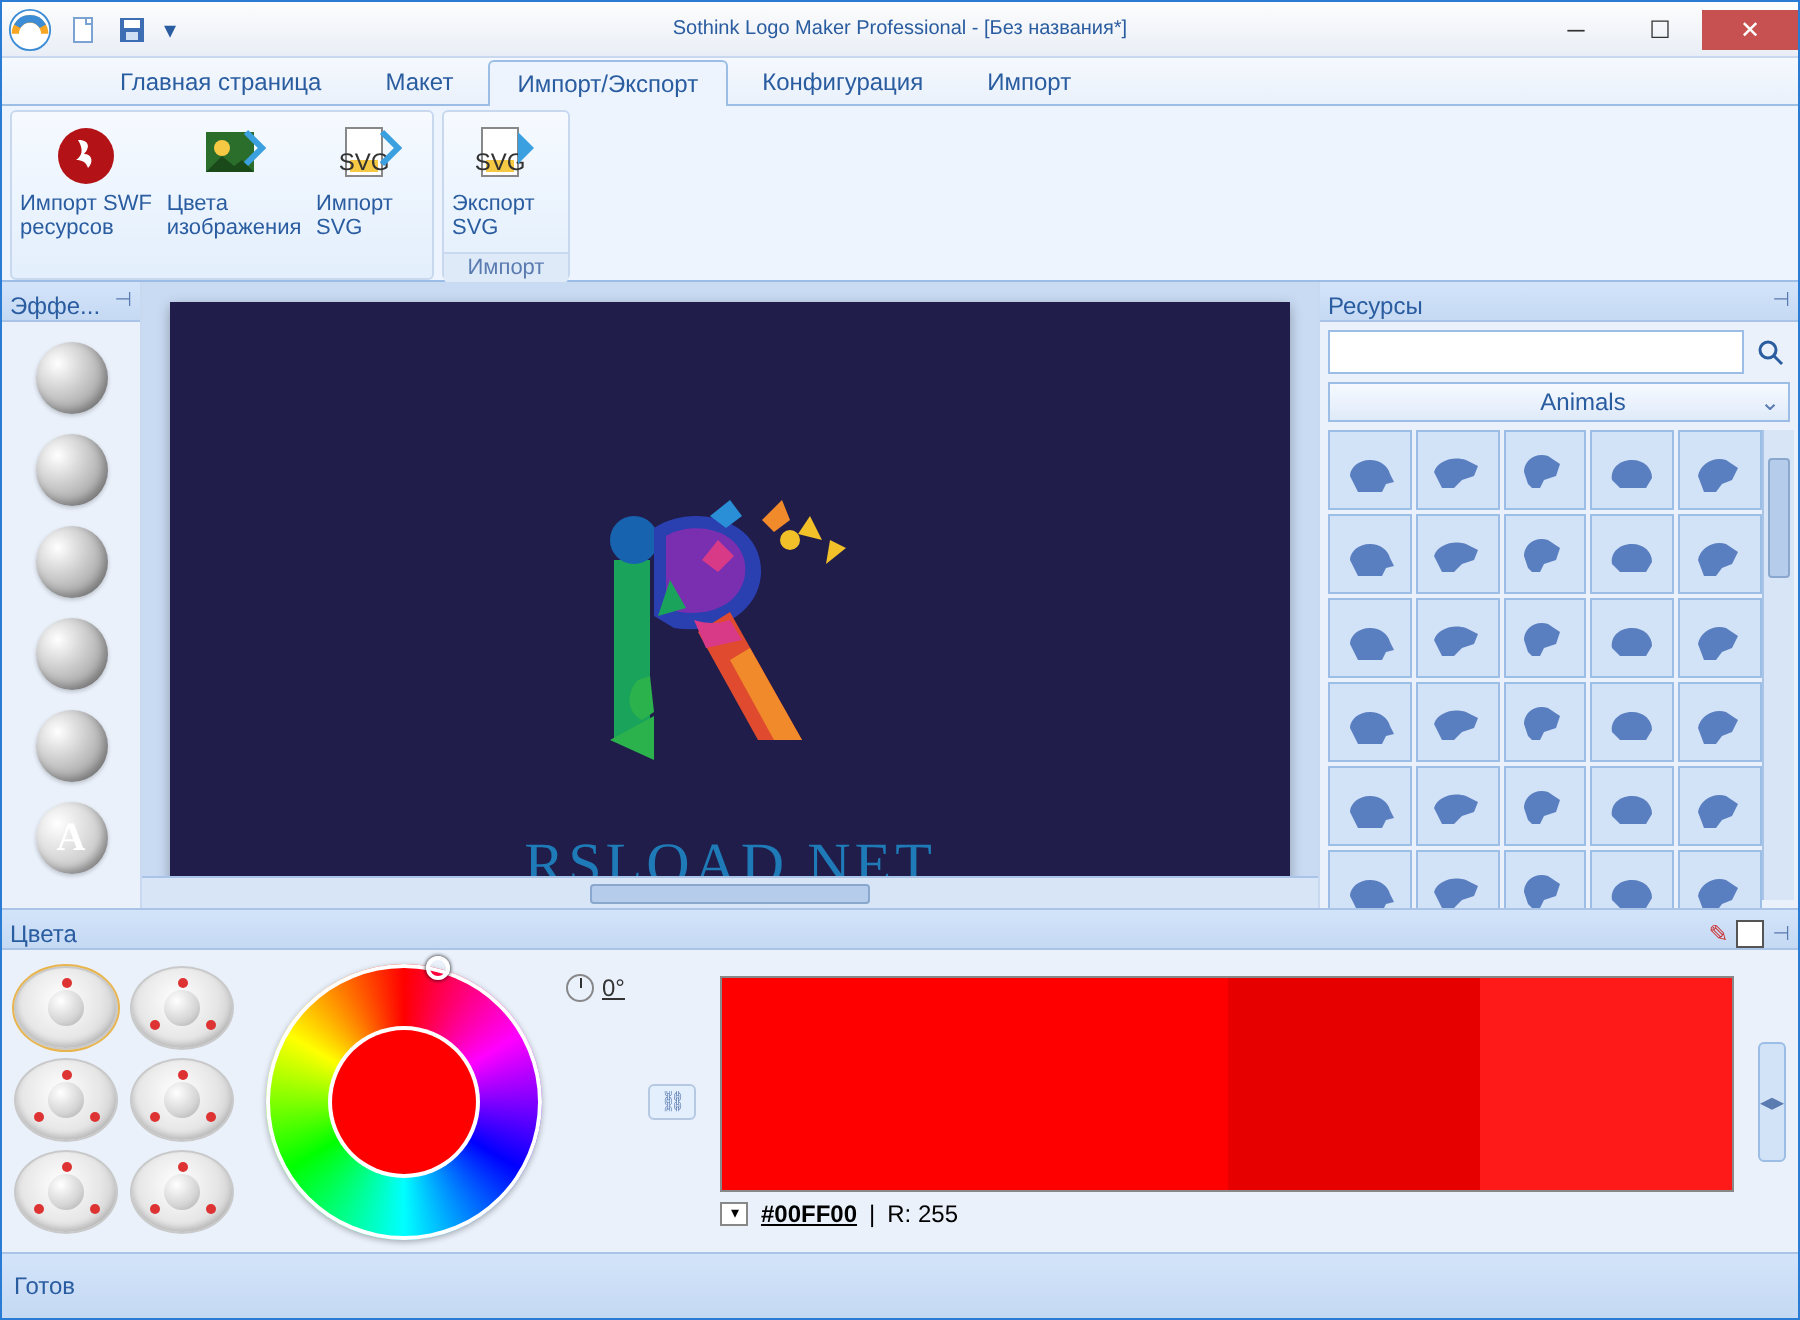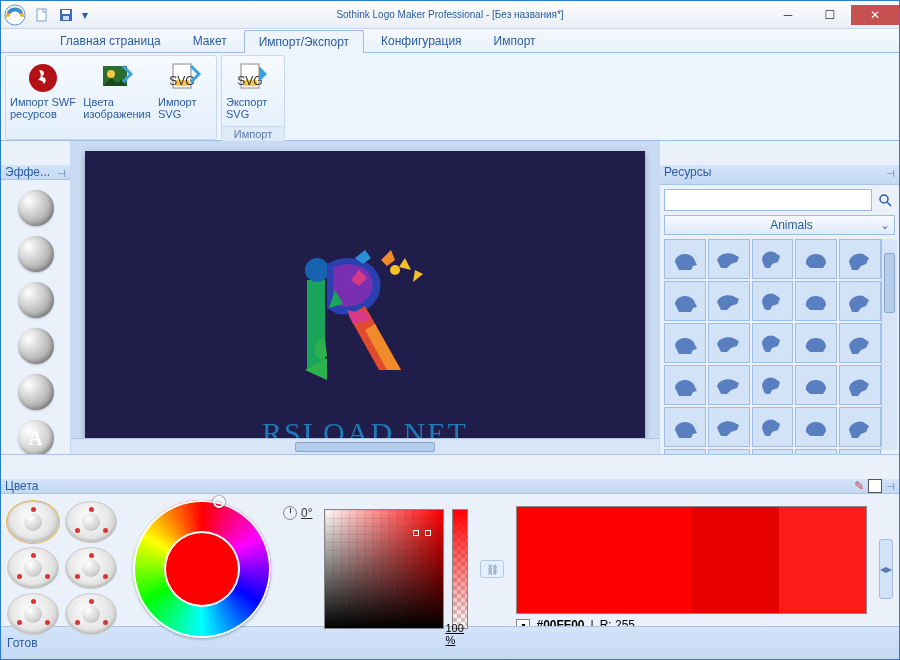--- a/index.html
+++ b/index.html
@@ -26,21 +26,21 @@
 .rgroup { border: 1px solid #c7d8ef; border-radius: 3px; background: linear-gradient(#f6faff,#e3effc); display: flex; flex-direction: column; }
 .rgroup .btns { display: flex; flex: 1; }
 .rbtn { width: 72px; display: flex; flex-direction: column; align-items: center; justify-content: flex-start; padding: 4px 2px; gap: 2px; cursor: default; border: 1px solid transparent; border-radius: 3px; margin: 1px; }
 .rbtn .ico { width: 32px; height: 32px; display: flex; align-items: center; justify-content: center; }
 .rbtn .lbl { text-align: left; color: #2a5ca0; line-height: 12px; font-size: 11px; }
 .rgroup .gname { text-align: center; color: #5a7bb0; font-size: 11px; padding: 1px 0 2px 0; background: #dfeaf9; border-top: 1px solid #c7d8ef; border-radius: 0 0 3px 3px; }
 
 
 .mid { flex: 1; display: flex; min-height: 0; }
 .effects { width: 70px; background: #eaf1fb; border-right: 1px solid #c7d8ef; display: flex; flex-direction: column; }
-.panelhdr { height: 20px; background: linear-gradient(#d3e4fa,#c5d9f3); color: #2a5ca0; font-size: 11px; display: flex; align-items: flex-start; padding: 0 4px; border-bottom: 1px solid #a9c4e6; position: relative; margin-top: 24px; }
+.panelhdr { height: 20px; background: linear-gradient(#d3e4fa,#c5d9f3); color: #2a5ca0; font-size: 11px; display: flex; align-items: flex-end; padding: 0 4px; border-bottom: 1px solid #a9c4e6; position: relative; }
 .panelhdr .pin { position: absolute; right: 4px; top: 3px; color: #5a7bb0; font-size: 10px; }
 .effects .balls { flex: 1; display: flex; flex-direction: column; align-items: center; gap: 10px; padding-top: 10px; }
 .ball { width: 36px; height: 36px; border-radius: 50%; background: radial-gradient(circle at 30% 30%, #fff, #bcbcbc 55%, #8a8a8a); box-shadow: inset -2px -2px 4px rgba(0,0,0,.25), 0 1px 2px rgba(0,0,0,.2); }
 .ball.a { background: radial-gradient(circle at 30% 30%, #fff, #cfcfcf 60%, #8f8f8f); display: flex; align-items: center; justify-content: center; color: #fff; font: bold 20px Georgia; }
 
 .canvaswrap { flex: 1; background: #c9dbf3; display: flex; flex-direction: column; min-width: 0; }
 .canvas-area { flex: 1; display: flex; align-items: flex-start; justify-content: center; padding: 10px 10px 0 10px; overflow: hidden; }
 .stage { width: 560px; height: 387px; background: #201d4a; box-shadow: 0 2px 6px rgba(0,0,0,.3); display: flex; flex-direction: column; align-items: center; justify-content: center; }
 .logo-r { width: 220px; height: 170px; position: relative; }
 .stage .brand { font: 30px "Trajan Pro", Georgia, serif; color: #1e7bb8; letter-spacing: 2px; margin-top: 6px; }
@@ -475,28 +475,20 @@
 
     <div class="wheel">
         <div class="marker"></div>
       </div>
 
     <div class="angle">
       <div class="rot"></div>
       <span style="text-decoration:underline;">0°</span>
     </div>
 
-    <div style="display:flex; gap:8px; align-items:flex-start;">
-      <div class="svbox">
-          <div class="svpick"></div>
-        </div>
-      <div class="alpha">
-          <span class="aval">100 %</span>
-        </div>
-    </div>
 
     <div class="link">⛓</div>
 
     <div class="swatches">
       <div class="bigsw">
         <div style="background:#ff0000"></div>
         <div style="background:#ff0000"></div>
         <div style="background:#e60000"></div>
         <div style="background:#ff1a1a"></div>
       </div>

